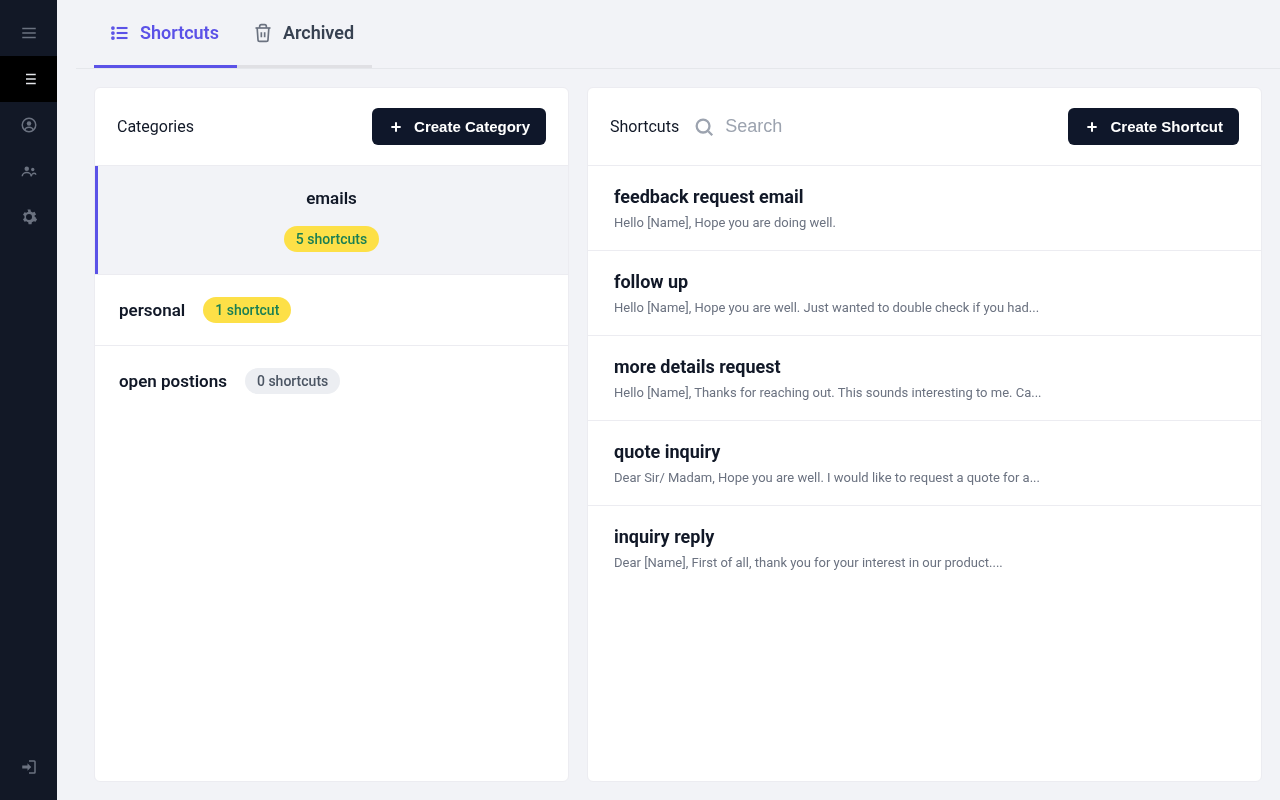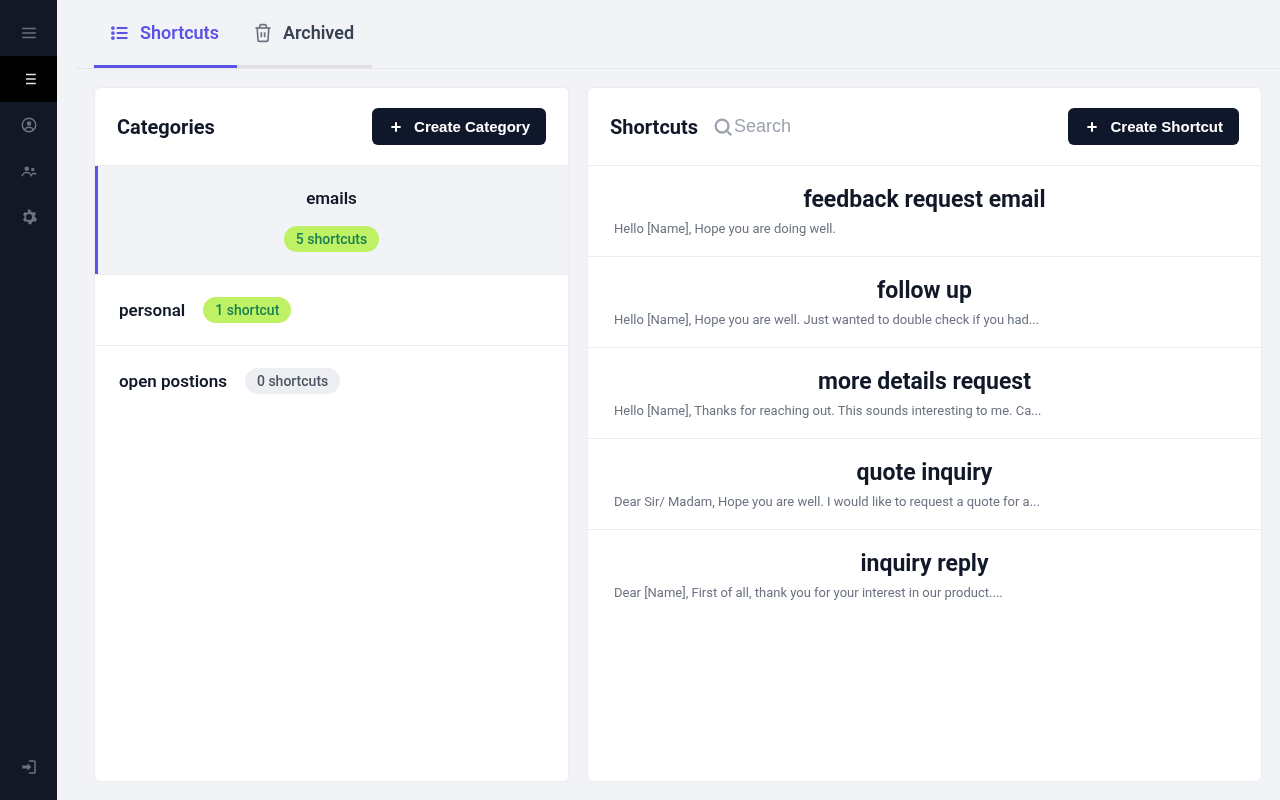--- a/index.html
+++ b/index.html
@@ -20,44 +20,44 @@
 .tab.active { color: #5b52e7; border-bottom-color: #5b52e7; }
 .tab svg { width: 20px; height: 20px; }
 .tab.inactive { color: #374151; border-bottom-color: #e0e0e4; }
 
 .content { flex: 1; display: flex; gap: 18px; padding: 18px; }
 .panel { background: #fff; border-radius: 6px; border: 1px solid #ececf1; display: flex; flex-direction: column; overflow: hidden; }
 .panel.left { width: 475px; }
 .panel.right { flex: 1; }
 
 .panel-head { display: flex; align-items: center; padding: 20px 22px 20px 22px; gap: 14px; }
-.panel-title { font-size: 20px; font-weight: 700; color: #111827; }
+.panel-title { font-size: 16px; font-weight: 400; color: #111827; }
 .spacer { flex: 1; }
 .btn-primary { background: #0f172a; color: #fff; border: none; border-radius: 6px; padding: 10px 16px; font-size: 15px; font-weight: 600; display: flex; align-items: center; gap: 10px; cursor: pointer; }
 .btn-primary svg { width: 16px; height: 16px; }
 
-.search-wrap { display: flex; flex: 1; }
+.search-wrap { display: flex; gap: 10px; flex: 1; }
 .search-icon { color: #9ca3af; width: 22px; height: 22px; }
 .search-input { border: none; outline: none; font-size: 18px; color: #374151; background: transparent; flex: 1; }
 .search-input::placeholder { color: #9ca3af; }
 
 
 .cat-list { display: flex; flex-direction: column; }
 .cat-item { display: flex; align-items: center; gap: 18px; padding: 22px 24px; border-top: 1px solid #ececf1; cursor: pointer; position: relative; }
 .cat-item.active { background: #f2f3f7; flex-direction: column; }
 .cat-item.active::before { content: ""; position: absolute; left: 0; top: 0; bottom: 0; width: 3px; background: #5b52e7; }
 .cat-name { font-size: 17px; font-weight: 600; color: #111827; }
 .badge { padding: 5px 12px; border-radius: 999px; font-size: 14px; font-weight: 500; }
-.badge.green { background: #bef264; color: #1a7f53; }
+.badge.green { background: #fde047; color: #1a7f53; }
 .badge.gray { background: #eceef2; color: #4b5563; }
 
 
 .short-list { display: flex; flex-direction: column; }
 .short-item { padding: 20px 26px; border-top: 1px solid #ececf1; cursor: pointer; }
-.short-title { font-size: 23px; font-weight: 700; color: #111827; margin-bottom: 8px; text-align: center; }
+.short-title { font-size: 18px; font-weight: 700; color: #111827; margin-bottom: 8px; }
 .short-preview { font-size: 13px; color: #6b7280; white-space: nowrap; overflow: hidden; text-overflow: ellipsis; }
 </style>
 </head>
 <body>
 
 <div class="app">
   <div class="rail">
     <div class="rail-item">
       <svg viewBox="0 0 24 24" fill="none" stroke="currentColor" stroke-width="2">
           <line x1="3" y1="6" x2="21" y2="6"></line>

